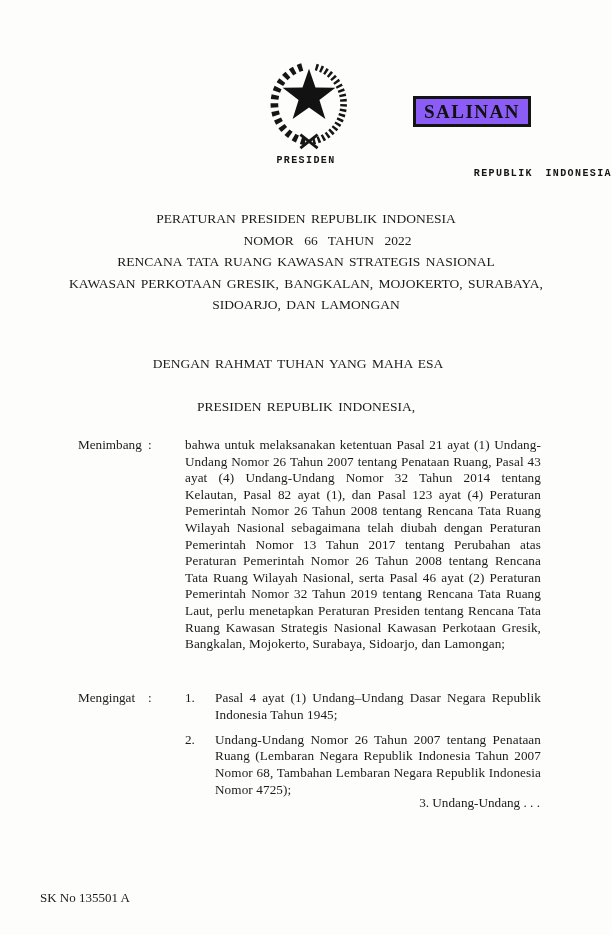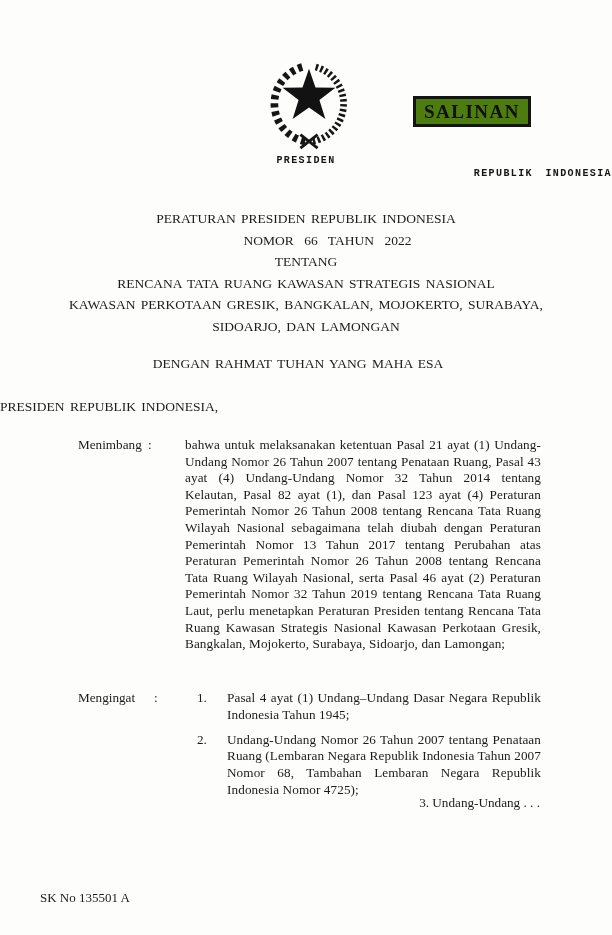--- a/index.html
+++ b/index.html
@@ -18,41 +18,41 @@
     font-family:Liberation Mono, monospace;
     font-weight:bold;color:#151515;
   }
   .inst1{top:155px;font-size:10px;letter-spacing:1.4px;}
   .inst2{top:168px;font-size:10px;letter-spacing:1.4px;word-spacing:5px;text-align:right;}
   .salinan-box{
     position:absolute;left:413px;top:96px;width:112px;height:25px;
     border:3px solid #141414;
     display:flex;align-items:center;justify-content:center;
     font-weight:bold;font-size:19px;letter-spacing:1.5px;
-    color:#111;background:#4d7c0f;
+    color:#111;background:#8b5cf6;
   }
   
   .title-block{
     position:absolute;top:208px;left:0;right:0;
     text-align:center;font-size:13.5px;word-spacing:2px;
   }
   .title-block div{line-height:21.6px;}
   .wide-words{word-spacing:7px;margin-left:43px;}
   .invocation{
     position:absolute;top:356px;left:0;right:16px;
     text-align:center;font-size:13.5px;word-spacing:2px;
   }
   .authority{
     position:absolute;top:399px;left:0;right:0;
-    font-size:13.5px;word-spacing:2px;
+    text-align:center;font-size:13.5px;word-spacing:2px;
   }
   
   .pre-row{position:absolute;left:78px;width:463px;display:flex;font-size:13.2px;justify-content:flex-end;}
   .row-menimbang{top:437px;}
-  .row-mengingat{top:690px;gap:6px;}
+  .row-mengingat{top:690px;}
   .blk-label{flex:none;width:70px;line-height:16.6px;}
   .blk-colon{flex:none;width:37px;line-height:16.6px;}
   .blk-body{flex:1;text-align:justify;line-height:16.6px;letter-spacing:0.1px;}
   .items{flex:1;}
   .item{display:flex;margin-bottom:8px;}
   .item-num{flex:none;width:30px;line-height:16.8px;}
   .item-text{flex:1;text-align:justify;line-height:16.8px;letter-spacing:0.1px;}
   
   .catchword{
     position:absolute;top:795px;left:0;right:72px;
@@ -79,21 +79,20 @@
   </svg>
 
   <div class="inst-line inst1">PRESIDEN</div>
   <div class="inst-line inst2">REPUBLIK INDONESIA</div>
 
   <div class="salinan-box">SALINAN</div>
 
   <div class="title-block">
     <div>PERATURAN PRESIDEN REPUBLIK INDONESIA</div>
     <div class="wide-words">NOMOR 66 TAHUN 2022</div>
-    <div>TENTANG</div>
     <div>RENCANA TATA RUANG KAWASAN STRATEGIS NASIONAL</div>
     <div>KAWASAN PERKOTAAN GRESIK, BANGKALAN, MOJOKERTO, SURABAYA,</div>
     <div>SIDOARJO, DAN LAMONGAN</div>
   </div>
 
   <div class="invocation">DENGAN RAHMAT TUHAN YANG MAHA ESA</div>
   <div class="authority">PRESIDEN REPUBLIK INDONESIA,</div>
 
   <div class="pre-row row-menimbang">
     <span class="blk-label">Menimbang</span>

